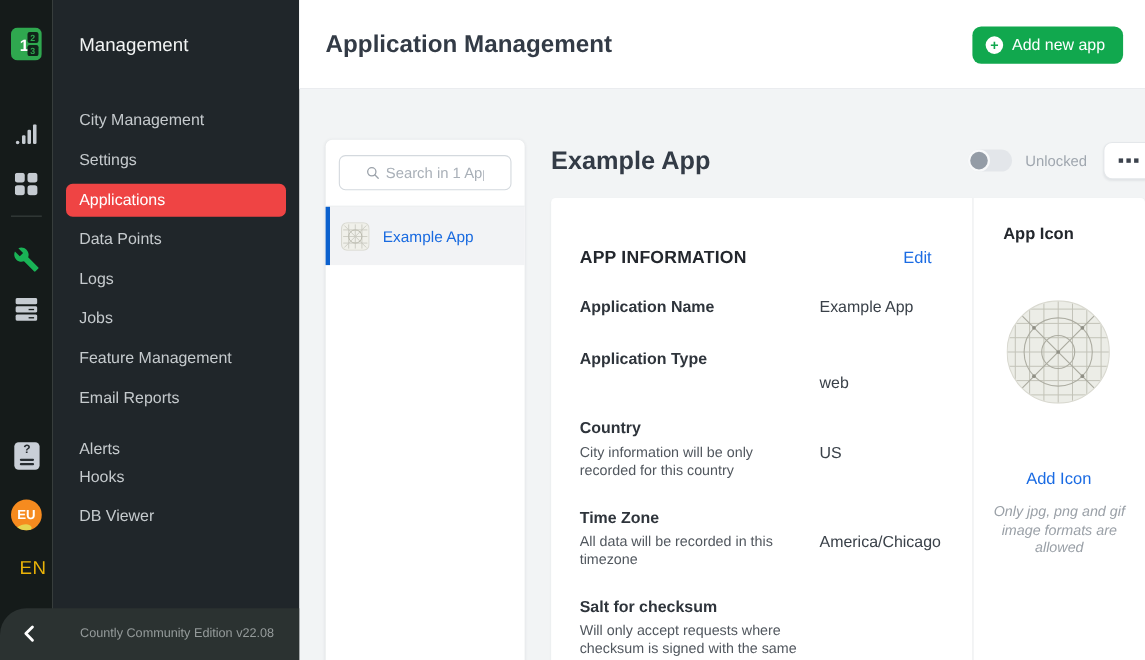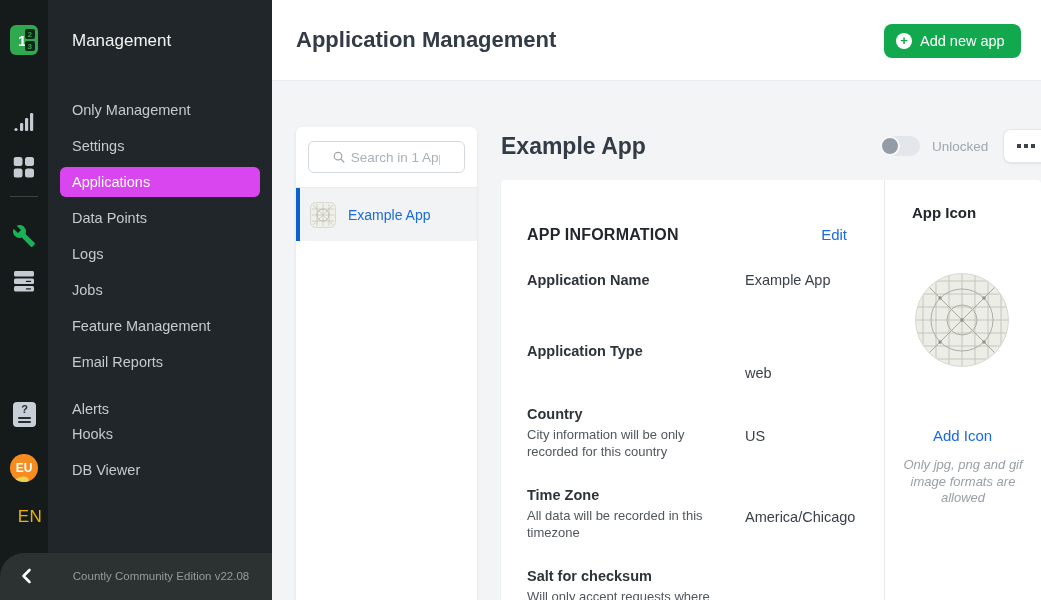--- a/index.html
+++ b/index.html
@@ -18,21 +18,21 @@
   .help-badge .q { font-size:11px; font-weight:bold; color:#272d31; line-height:12px; display:block; margin-top:1px;}
   .help-badge .l1,.help-badge .l2 { display:block; height:2px; background:#272d31; margin:2px 5px 0 5px; border-radius:1px;}
   .avatar { position:absolute; left:10px; top:454px; width:28px; height:28px; border-radius:50%; background:#f68b1f; overflow:hidden; color:#fff; font-size:12px; font-weight:bold; text-align:center; line-height:28px; }
   .avatar::after { content:""; position:absolute; left:3px; bottom:-4px; width:16px; height:9px; background:#e6d44f; border-radius:50%; transform:rotate(-18deg); }
   .avatar span { position:relative; z-index:1; }
   .lang { position:absolute; left:0; top:507px; width:60px; text-align:center; color:#eab308; font-size:17px; letter-spacing:.5px; }
   
   .menupanel { position:absolute; left:48px; top:0; width:224px; height:600px; background:#20262a; z-index:1; }
   .menupanel .title { position:absolute; left:24px; top:31px; font-size:17px; font-weight:500; color:#f2f4f4; }
   .menu-item { position:absolute; left:12px; width:200px; height:30px; line-height:30px; padding-left:12px; font-size:14.5px; color:#c5cacd; border-radius:6px; cursor:pointer; white-space:nowrap; }
-  .menu-item.active { background:#d946ef; color:#fff; }
+  .menu-item.active { background:#ef4444; color:#fff; }
   
   .side-footer { position:absolute; left:0; bottom:0; width:272px; height:47px; background:#2b3231; border-radius:24px 0 0 0; z-index:3; }
   .side-footer .chev { position:absolute; left:17px; top:13px; width:20px; height:20px; }
   .side-footer .ver { position:absolute; left:56px; right:6px; top:0; height:47px; line-height:47px; text-align:center; font-size:11.5px; color:#959b9b; }
   
   .main-header { position:absolute; left:272px; top:0; width:769px; height:81px; background:#fff; border-bottom:1px solid #eaecef; z-index:1;}
   .page-title { position:absolute; left:24px; top:27px; font-size:22px; font-weight:600; color:#333b46; }
   .add-btn { position:absolute; left:612px; top:24px; height:34px; padding:0 16px 0 12px; background:#11a84e; border:none; border-radius:8px; color:#fff; font-size:14.5px; font-family:inherit; display:flex; align-items:center; gap:8px; cursor:pointer; }
   .add-btn .plus { width:16px; height:16px; border-radius:50%; background:#fff; color:#11a84e; font-size:13px; font-weight:bold; line-height:16px; text-align:center; }
   
@@ -58,21 +58,21 @@
   .info-col { position:absolute; left:0; top:0; width:383px; height:100%; padding:30px 37px 0 26px; }
   .info-head { display:flex; justify-content:space-between; align-items:baseline; margin-bottom:27px; }
   .info-head h3 { font-size:16px; font-weight:700; color:#23272d; letter-spacing:.2px;margin-top:16px; }
   .edit-link { font-size:15px; color:#1a6be3; text-decoration:none; cursor:pointer; }
   .field-row { display:flex; }
   .field-row .lcol { width:200px; margin-right:18px; flex:none; }
   .field-row .flabel { font-size:14.5px; font-weight:600; color:#2e343b; line-height:19px; }
   .field-row .fdesc { font-size:13px; color:#51575e; line-height:16.5px; margin-top:3px; }
   .field-row .fvalue { font-size:14.5px; color:#3a4149; line-height:19px; }
   .field-row.has-desc .fvalue { padding-top:22px; }
-  .mb32{margin-bottom:52px;align-items:flex-end;} .mb22{margin-bottom:22px;} .mb26{margin-bottom:26px;}
+  .mb32{margin-bottom:28px;align-items:flex-end;} .mb22{margin-bottom:22px;} .mb26{margin-bottom:26px;}
   .vdivider { position:absolute; left:383px; top:0; width:1px; height:100%; background:#e9ebed; }
   
   .icon-col { position:absolute; left:383px; top:0; width:157px; height:100%; }
   .icon-col h4 { position:absolute; left:28px; top:24px; font-size:15px; font-weight:700; color:#23272d; }
   .big-icon { position:absolute; left:31px; top:93px; width:94px; height:94px; }
   .add-icon-link { position:absolute; left:0; top:247px; width:100%; text-align:center; font-size:15px; color:#1a6be3; cursor:pointer; }
   .icon-note { position:absolute; left:14px; top:277px; width:130px; text-align:center; font-size:13px; line-height:16.5px; color:#9aa0a7;font-style:italic; }
 </style>
 </head>
 <body>
@@ -135,21 +135,21 @@
 
     <div class="avatar">
       <span>EU</span>
     </div>
 
     <div class="lang">EN</div>
   </div>
 
   <div class="menupanel">
     <div class="title">Management</div>
-    <div class="menu-item" style="top:95px;">Only Management</div>
+    <div class="menu-item" style="top:95px;">City Management</div>
     <div class="menu-item" style="top:131px;">Settings</div>
     <div class="menu-item active" style="top:167px;">Applications</div>
     <div class="menu-item" style="top:203px;">Data Points</div>
     <div class="menu-item" style="top:239px;">Logs</div>
     <div class="menu-item" style="top:275px;">Jobs</div>
     <div class="menu-item" style="top:311px;">Feature Management</div>
     <div class="menu-item" style="top:347px;">Email Reports</div>
     <div class="menu-item" style="top:394px;">Alerts</div>
     <div class="menu-item" style="top:419px;">Hooks</div>
     <div class="menu-item" style="top:455px;">DB Viewer</div>

